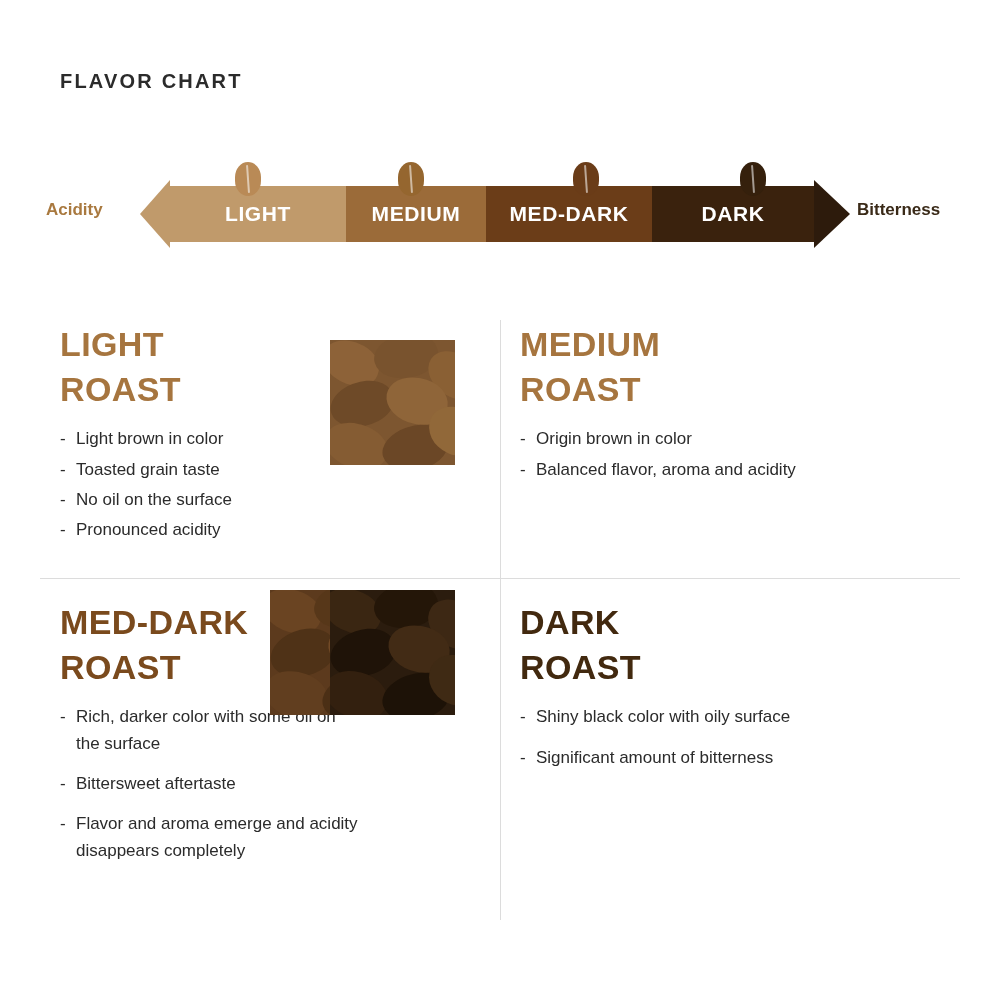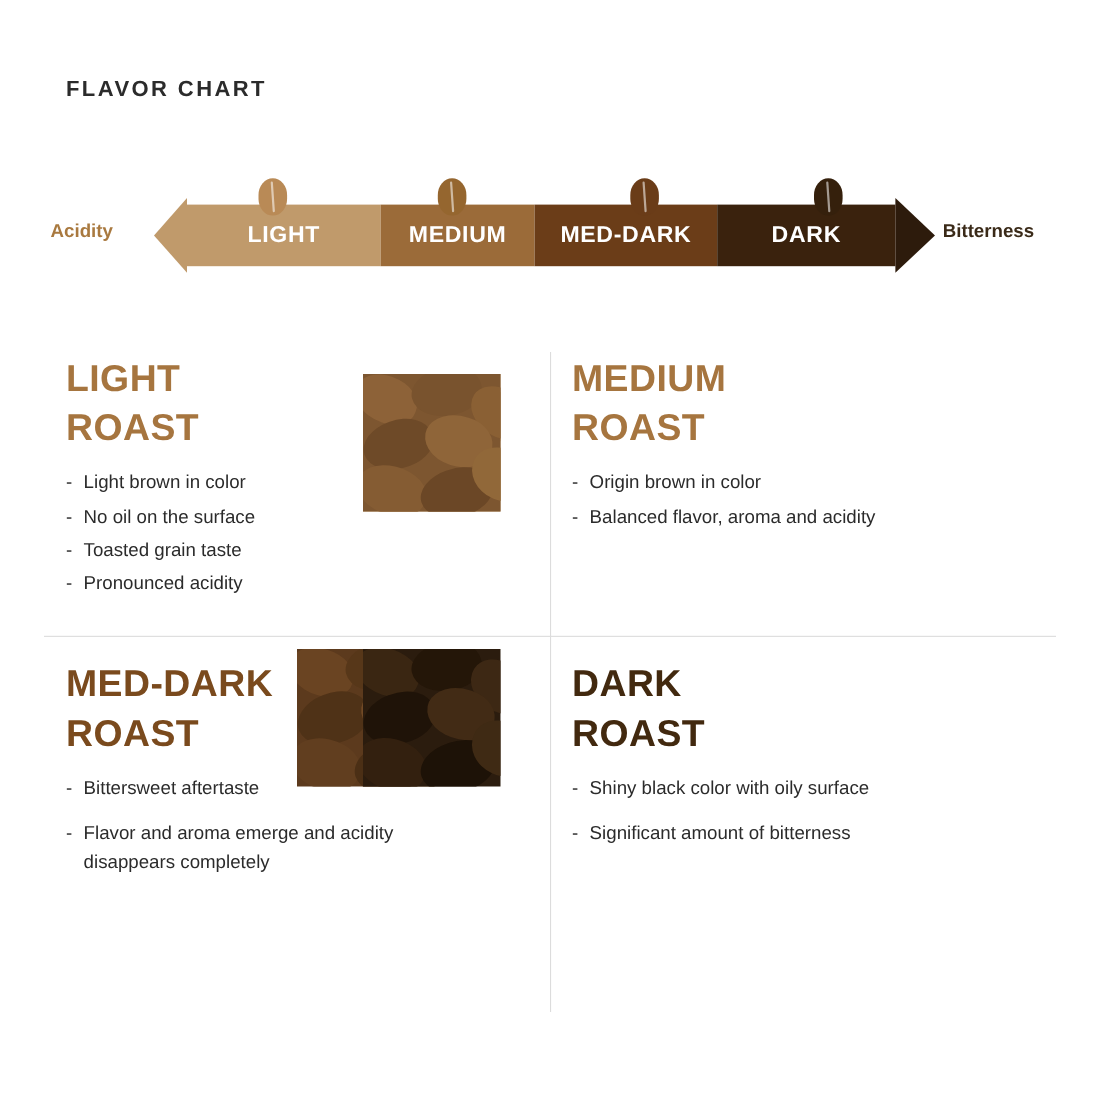--- a/index.html
+++ b/index.html
@@ -241,22 +241,22 @@
   <div class="v-div"></div>
   <div class="h-div"></div>
 
   <div class="cell c1">
     <h2 class="roast-title t-light">
       <span>LIGHT</span><br>
       <span>ROAST</span>
     </h2>
     <ul class="bullets">
       <li>Light brown in color</li>
+      <li>Toasted grain taste</li>
       <li>No oil on the surface</li>
-      <li>Toasted grain taste</li>
       <li>Pronounced acidity</li>
     </ul>
   </div>
 
   <div class="cell c2">
     <h2 class="roast-title t-medium">
       <span>MEDIUM</span><br>
       <span>ROAST</span>
     </h2>
     <ul class="bullets">
@@ -264,20 +264,21 @@
       <li>Balanced flavor, aroma and acidity</li>
     </ul>
   </div>
 
   <div class="cell c3">
     <h2 class="roast-title t-meddark">
       <span>MED-DARK</span><br>
       <span>ROAST</span>
     </h2>
     <ul class="bullets spaced">
+      <li style="width:280px;">Rich, darker color with some oil on the surface</li>
       <li>Bittersweet aftertaste</li>
       <li style="width:285px;">Flavor and aroma emerge and acidity disappears completely</li>
     </ul>
   </div>
 
   <div class="cell c4">
     <h2 class="roast-title t-dark">
       <span>DARK</span><br>
       <span>ROAST</span>
     </h2>

